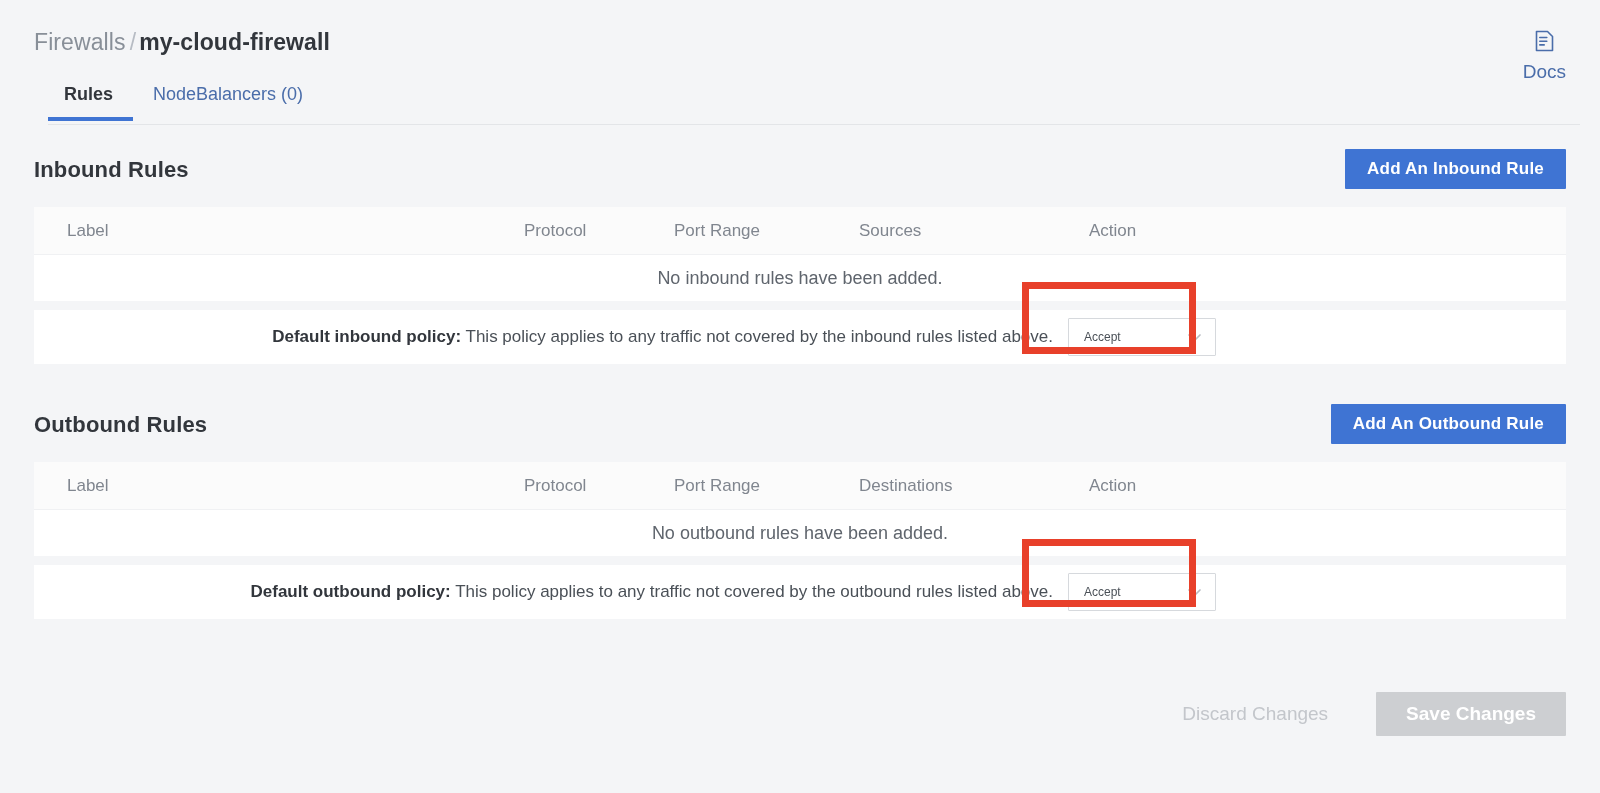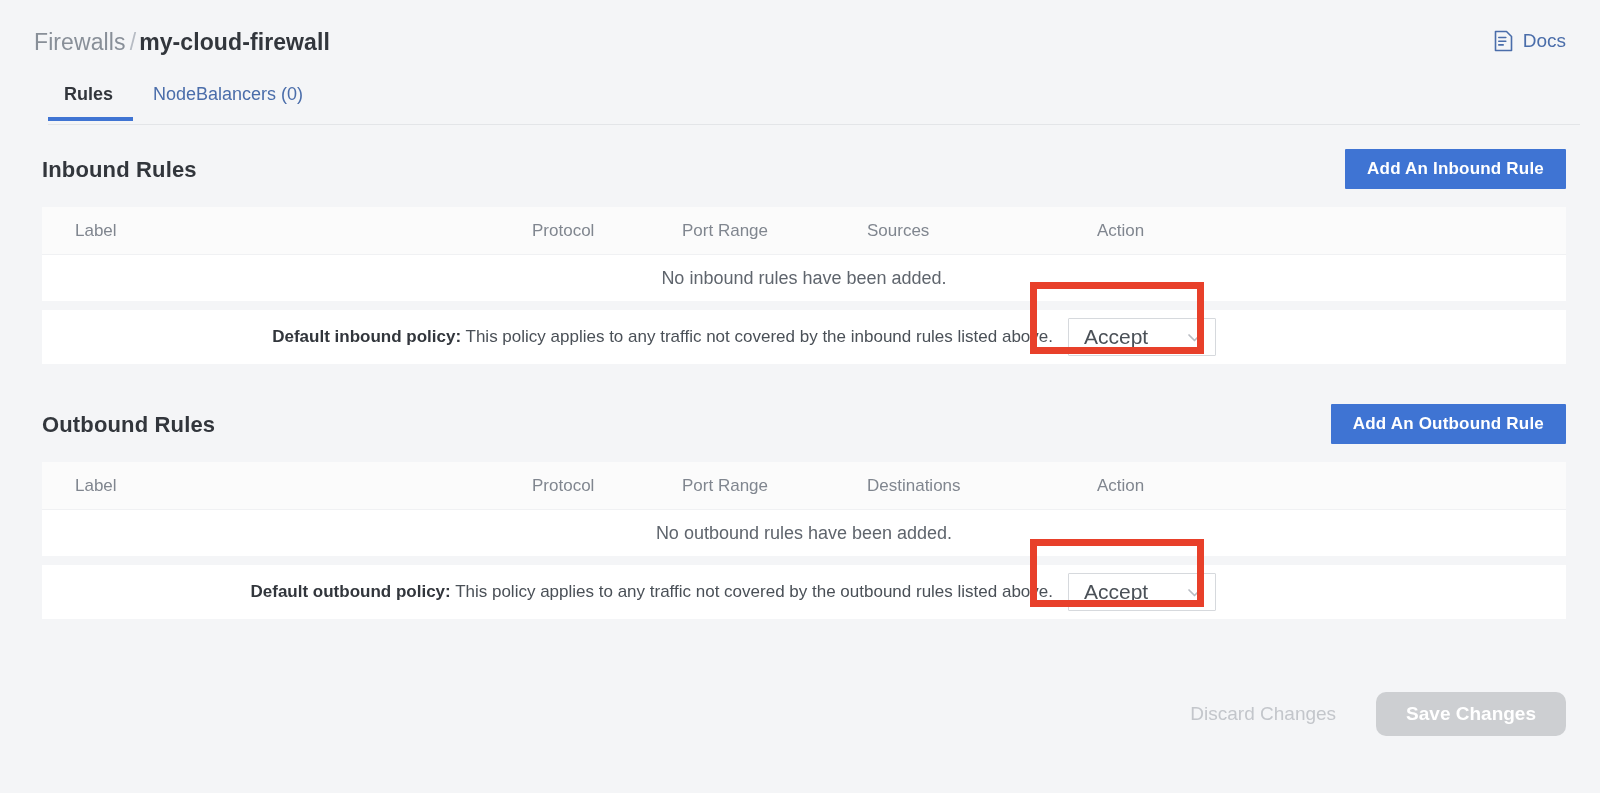--- a/index.html
+++ b/index.html
@@ -51,20 +51,21 @@
   .docs-link {
     position: absolute;
     right: 34px;
     top: 30px;
     display: flex;
     align-items: center;
     gap: 9px;
     color: #4a6daa;
     font-size: 19px;
     cursor: pointer;
+    flex-direction: column;
   }
   .docs-icon {
     width: 21px; height: 22px;
     display: block;
   }
 
   
   .tabs {
     position: absolute;
     left: 14px;
@@ -104,21 +105,21 @@
   .tabs-rule {
     position: absolute;
     left: 34px;
     right: 34px;
     top: 44px;
     height: 1px;
     background: #e3e5e8;
   }
 
   
-  .section { position: absolute; left: 0; width: 1600px; padding-left: 8px; }
+  .section { position: absolute; left: 0; width: 1600px; }
   .section-head {
     position: relative;
     height: 58px;
     margin: 0 34px;
   }
   .section-title {
     position: absolute;
     left: 0;
     top: 8px;
     font-size: 22px;
@@ -208,21 +209,21 @@
     background: #ffffff;
     border: 1px solid #d6d9dd;
     border-radius: 1px;
     display: flex;
     align-items: center;
     padding: 0 11px 0 15px;
     justify-content: space-between;
     cursor: pointer;
   }
   .policy-select .sel-value {
-    font-size: 21px;
+    font-size: 12px;
     color: #4a5057;
   }
   .chev {
     width: 19px; height: 19px;
     display: block;
   }
 
   
   .redbox {
     position: absolute;
@@ -249,24 +250,24 @@
     cursor: default;
     font-family: "Liberation Sans", sans-serif;
     white-space: nowrap;
   }
   .save-btn {
     font-size: 19px;
     font-weight: bold;
     color: #ffffff;
     background: #cdcfd2;
     border: none;
-    border-radius: 10px;
+    border-radius: 1px;
     height: 44px;
     padding: 0 30px;
-    margin-left: 16px;
+    margin-left: 24px;
     cursor: default;
     font-family: "Liberation Sans", sans-serif;
     white-space: nowrap;
   }
 </style>
 </head>
 <body>
 
 <div class="page">
 

